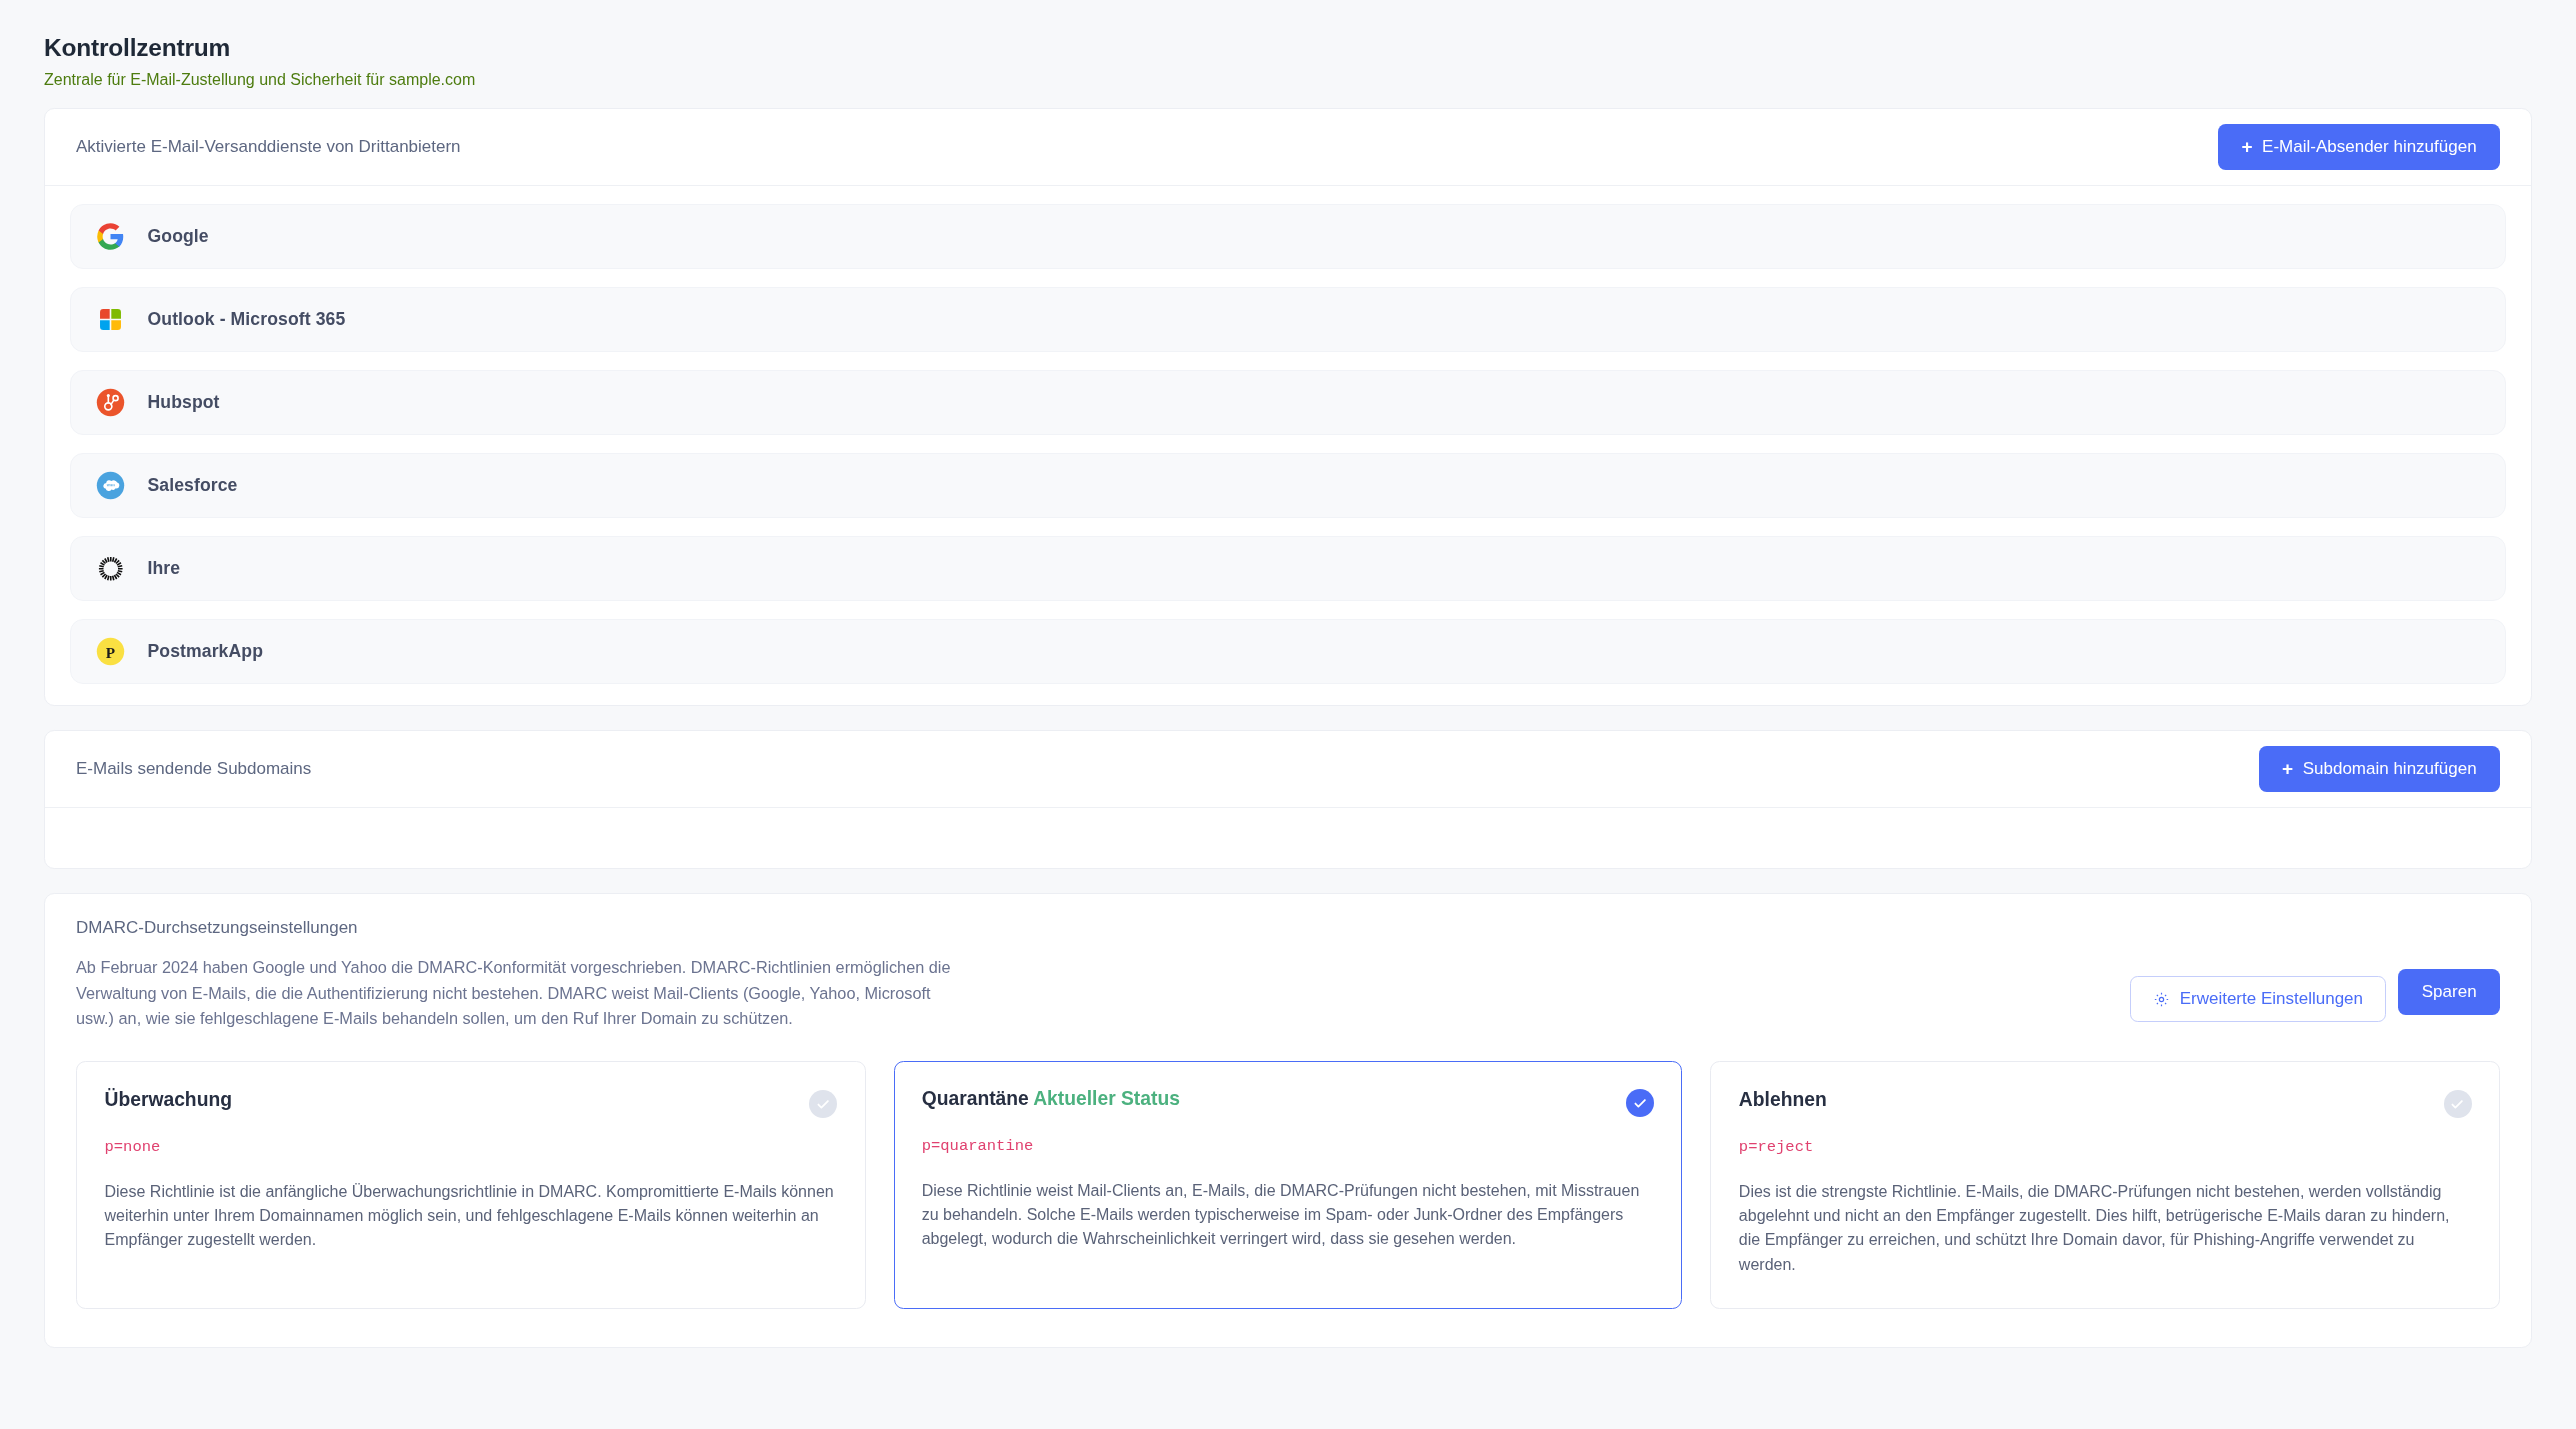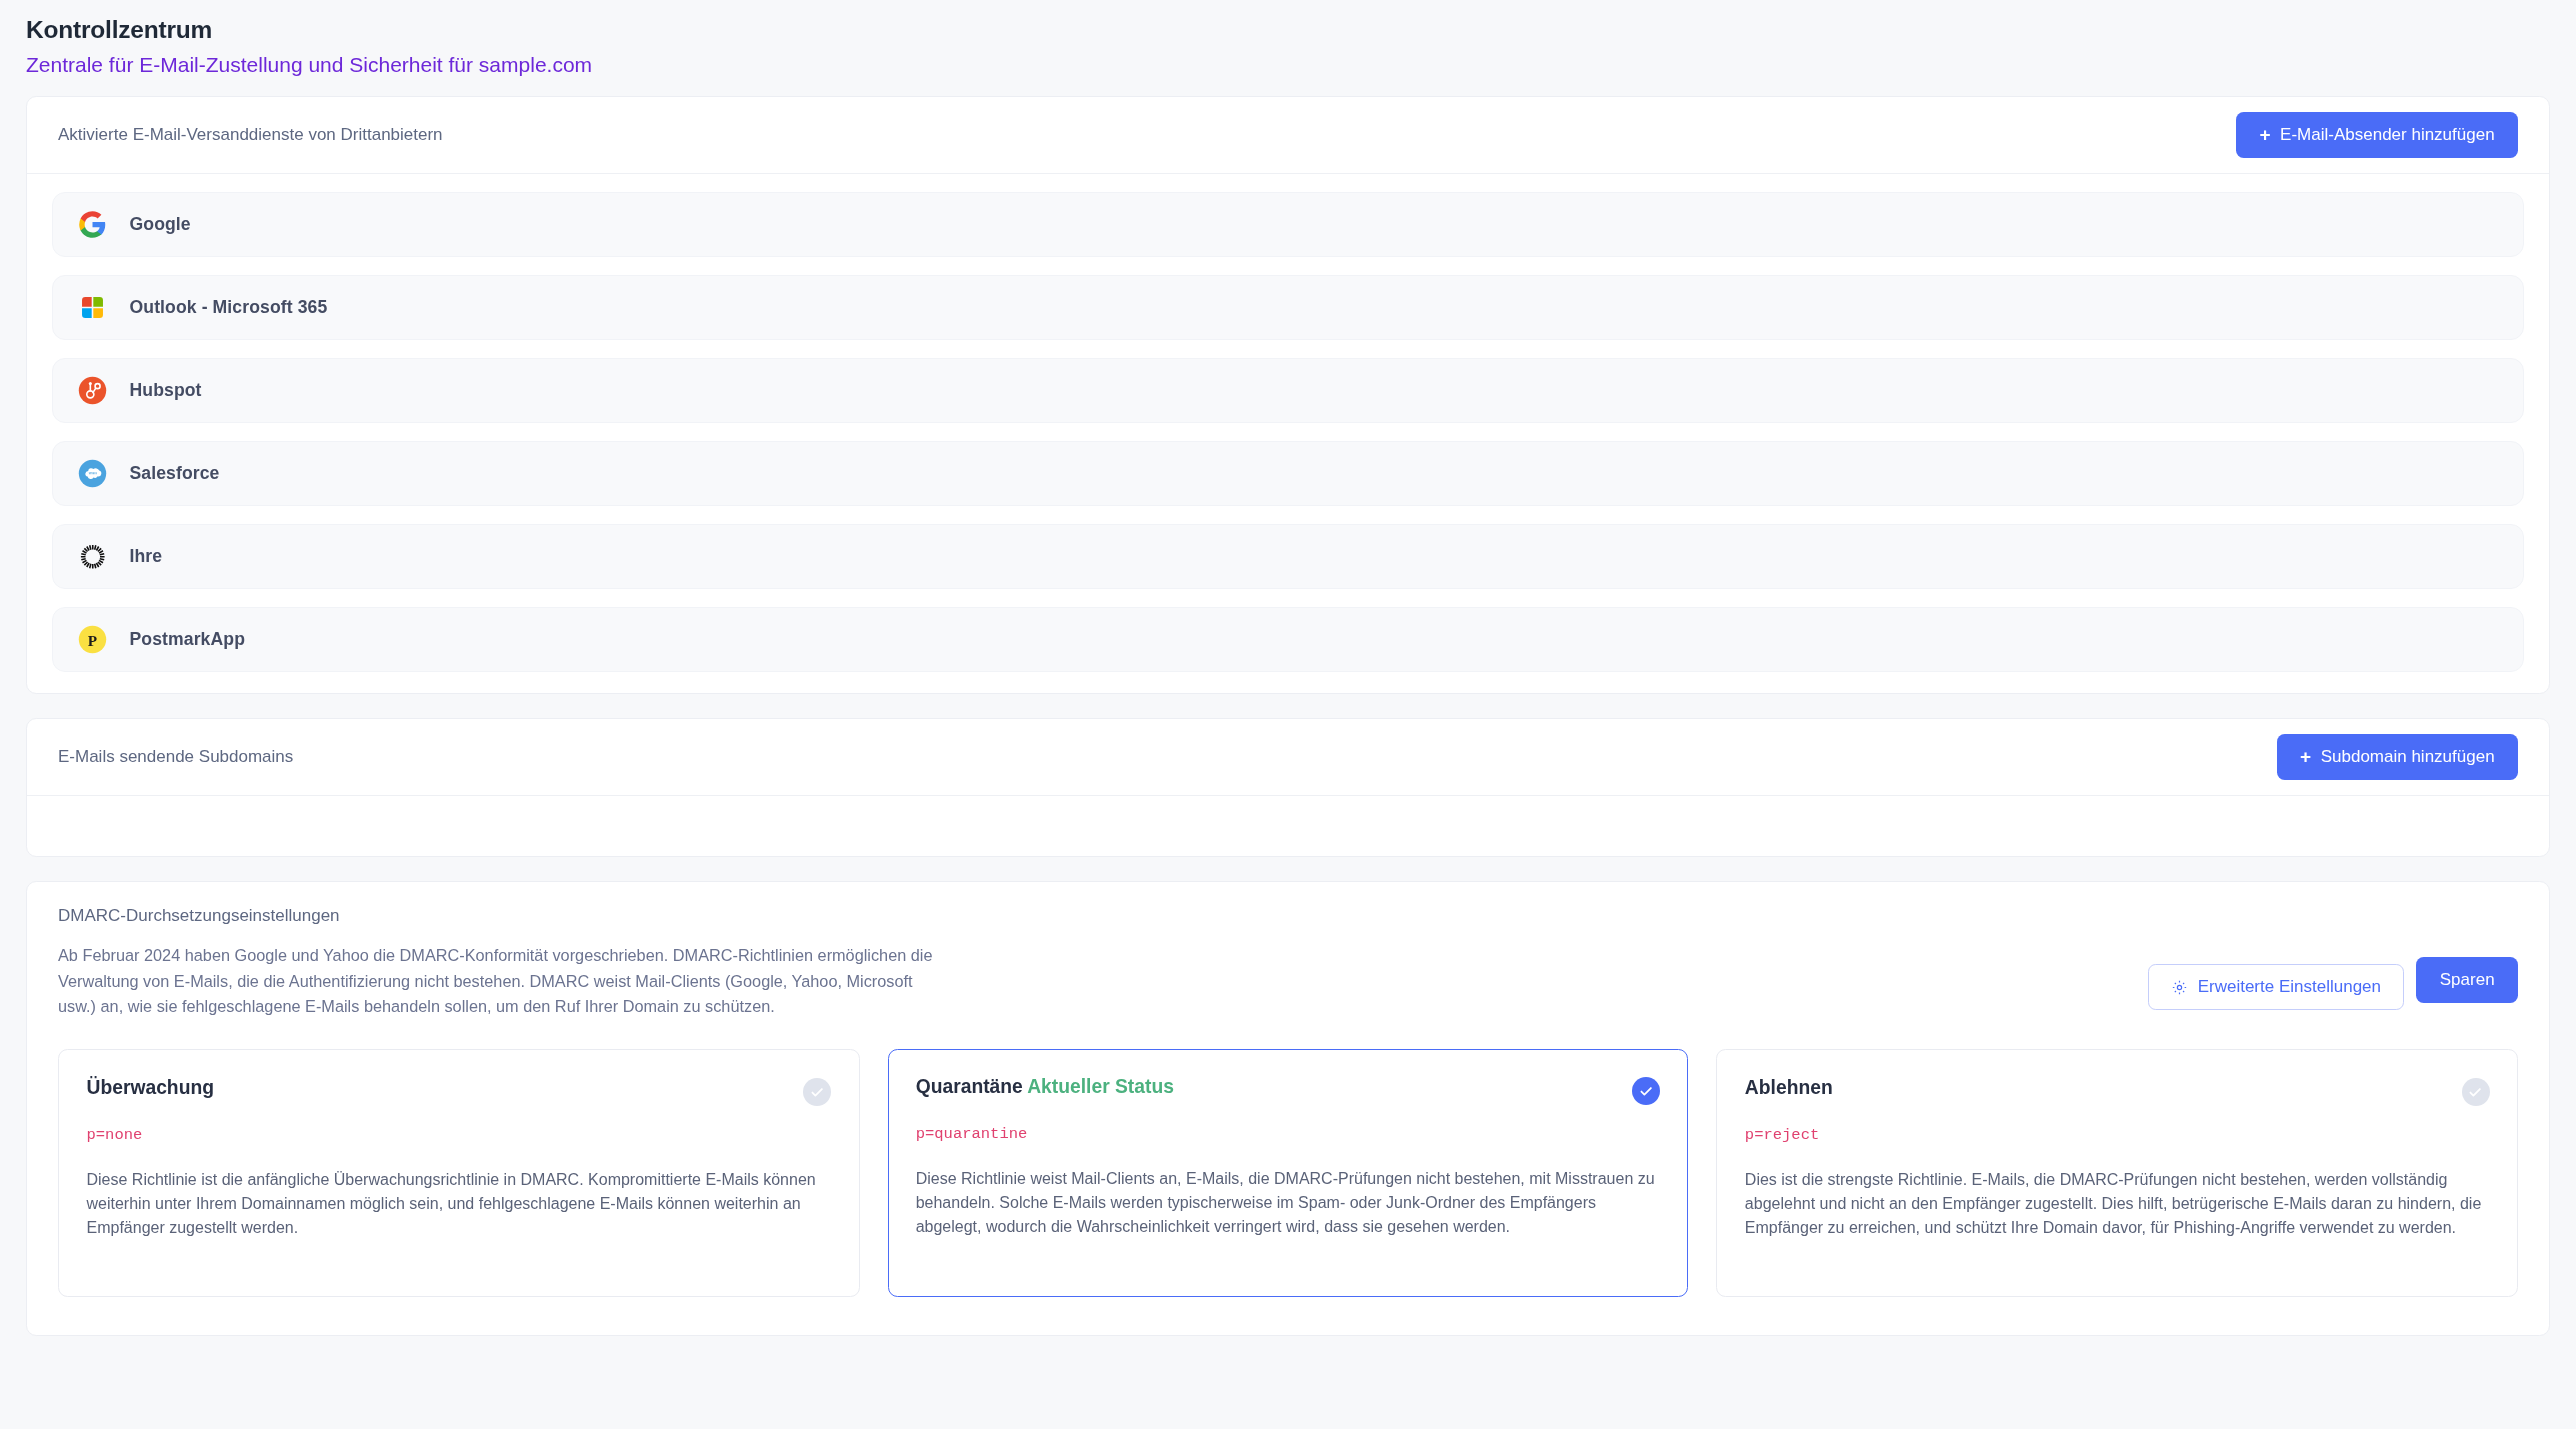--- a/index.html
+++ b/index.html
@@ -10,39 +10,39 @@
     height: 1429px;
     background: #f7f8fa;
     font-family: "Liberation Sans", "DejaVu Sans", sans-serif;
     -webkit-font-smoothing: antialiased;
   }
 
   .page {
     width: 2576px;
     min-height: 1429px;
     background: #f7f8fa;
-    padding: 0;
+    padding: 18px;
     position: relative;
   }
 
   
   .page-header {
     padding: 13.8px 0 19px 26px;
   }
   .page-title {
     font-size: 24.5px;
     font-weight: bold;
     color: #1f2937;
     letter-spacing: -0.2px;
     line-height: 1.3;
   }
   .page-subtitle {
     margin-top: 7.7px;
-    font-size: 21px;
-    color: #6d28d9;
+    font-size: 16px;
+    color: #4d7c0f;
     font-weight: normal;
   }
 
   
   .card {
     background: #ffffff;
     border: 0.9px solid #eceef3;
     border-radius: 10.3px;
     margin: 0 26px 24px 26px;
     overflow: hidden;

